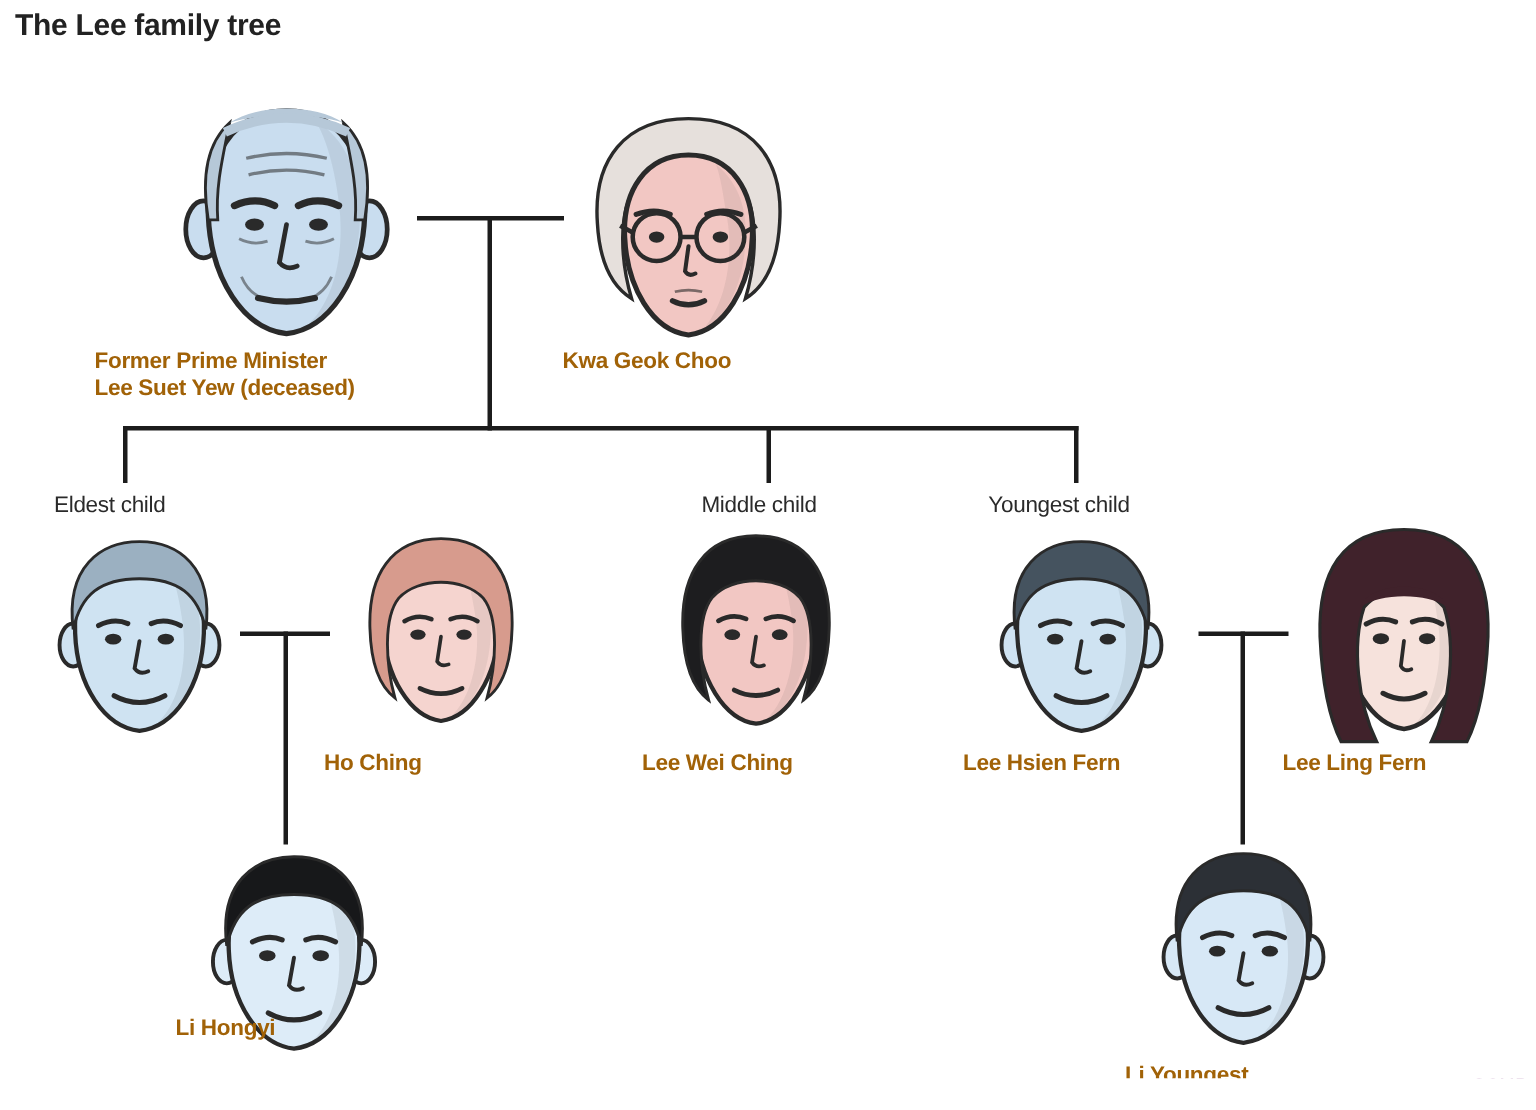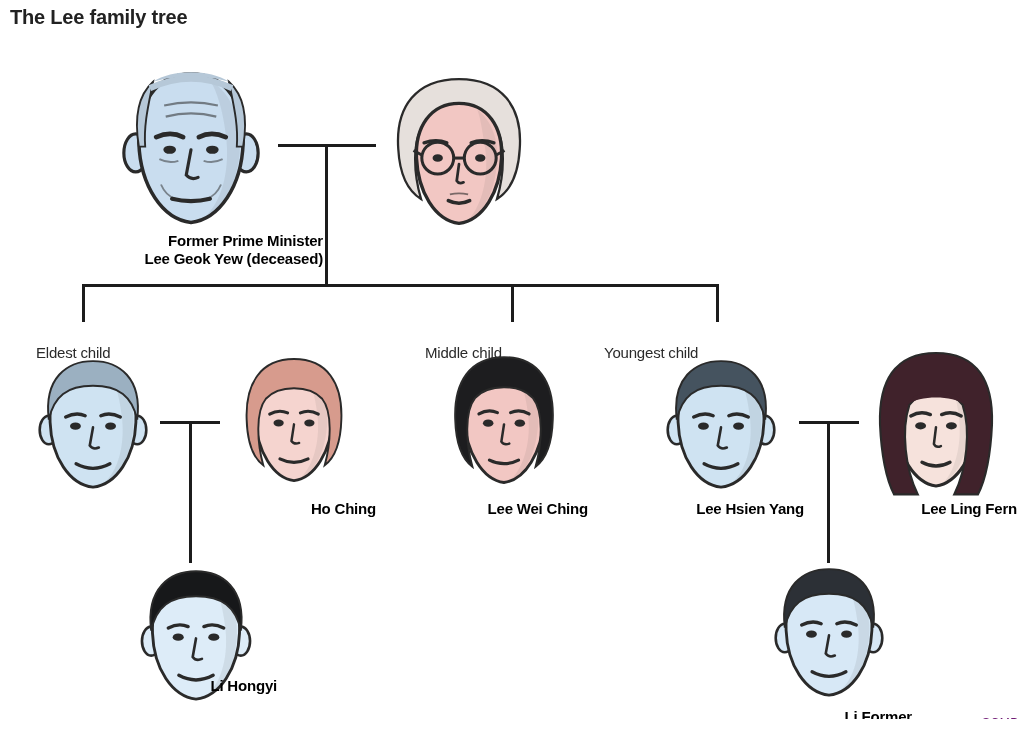--- a/index.html
+++ b/index.html
@@ -7,28 +7,28 @@
     position:relative;width:1024px;height:719px;background:#ffffff;overflow:hidden;
     font-family:"Liberation Sans",sans-serif;color:#1f1f1f;text-decoration:underline;
   }
   .title{
     position:absolute;left:10px;top:6px;font-size:20px;font-weight:700;
     letter-spacing:-0.2px;color:#222;
   }
   .line{position:absolute;background:#1c1c1c;}
   .portrait{position:absolute;--ink:#2a2a2a;overflow:visible;}
   .name-label{
-    position:absolute;text-align:right;font-weight:700;font-size:15px;
-    line-height:18px;color:#000000;letter-spacing:-0.2px;white-space:nowrap;
+    position:absolute;text-align:left;font-weight:700;font-size:15px;
+    line-height:18px;color:#a16207;letter-spacing:-0.2px;white-space:nowrap;
   }
   .tag-label{
     position:absolute;font-weight:400;font-size:15px;color:#2a2a2a;
-    letter-spacing:-0.2px;white-space:nowrap;margin-top:16px;
+    letter-spacing:-0.2px;white-space:nowrap;
   }
-  .tag-center{text-align:left;}
+  .tag-center{text-align:center;}
   .credit{
     position:absolute;font-size:12px;color:#701a75;letter-spacing:0.5px;
   }
 </style>
 </head>
 <body>
 
 <div class="canvas">
 
   <svg width="0" height="0" style="position:absolute" aria-hidden="true">
@@ -130,55 +130,56 @@
 
   <svg class="portrait" style="left:112px;top:56px;width:158px;height:178px;--face:#c9ddef;--hair:#b6c8d8">
       <use href="#sym-male-elder"></use>
     </svg>
   <svg class="portrait" style="left:383px;top:70px;width:152px;height:167px;--face:#f2c7c3;--hair:#e6e0dc">
       <use href="#sym-female-elder-glasses"></use>
     </svg>
 
   <div class="name-label" style="left:63px;top:232px;width:260px">
     <div>Former Prime Minister</div>
-    <div>Lee Geok Yew (deceased)</div>
+    <div>Lee Suet Yew (deceased)</div>
   </div>
   <div class="name-label" style="left:375px;top:232px;width:180px">
+    <div>Kwa Geok Choo</div>
   </div>
 
   <div class="tag-label" style="left:36px;top:328px">Eldest child</div>
   <div class="tag-label tag-center" style="left:425px;top:328px;width:162px">Middle child</div>
-  <div class="tag-label tag-center" style="left:604px;top:328px;width:162px">Youngest child</div>
+  <div class="tag-label tag-center" style="left:625px;top:328px;width:162px">Youngest child</div>
 
   <svg class="portrait" style="left:28px;top:352px;width:130px;height:143px;--face:#cfe3f2;--hair:#9bb0c1">
       <use href="#sym-male"></use>
     </svg>
   <svg class="portrait" style="left:230px;top:350px;width:128px;height:141px;--face:#f5d4cf;--hair:#d79b8d">
       <use href="#sym-female-short"></use>
     </svg>
   <svg class="portrait" style="left:438px;top:348px;width:132px;height:145px;--face:#f2c7c3;--hair:#1d1d1f">
       <use href="#sym-female-short"></use>
     </svg>
   <svg class="portrait" style="left:656px;top:352px;width:130px;height:143px;--face:#cfe3f2;--hair:#45535f">
       <use href="#sym-male"></use>
     </svg>
   <svg class="portrait" style="left:866px;top:346px;width:140px;height:154px;--face:#f6e2dc;--hair:#40222b">
       <use href="#sym-female-long"></use>
     </svg>
 
   <div class="name-label" style="left:216px;top:500px;width:160px">Ho Ching</div>
   <div class="name-label" style="left:428px;top:500px;width:160px">Lee Wei Ching</div>
-  <div class="name-label" style="left:642px;top:500px;width:162px">Lee Hsien Yang</div>
+  <div class="name-label" style="left:642px;top:500px;width:162px">Lee Hsien Fern</div>
   <div class="name-label" style="left:855px;top:500px;width:162px">Lee Ling Fern</div>
 
   <svg class="portrait" style="left:130px;top:562px;width:132px;height:145px;--face:#ddecf8;--hair:#17181a">
       <use href="#sym-male"></use>
     </svg>
   <svg class="portrait" style="left:764px;top:560px;width:130px;height:143px;--face:#d7e8f6;--hair:#2c3036">
       <use href="#sym-male"></use>
     </svg>
 
   <div class="name-label" style="left:117px;top:677px;width:160px">Li Hongyi</div>
-  <div class="name-label" style="left:750px;top:708px;width:162px">Li Former</div>
+  <div class="name-label" style="left:750px;top:708px;width:162px">Li Youngest</div>
 
   <div class="credit" style="left:982px;top:716px">SCMP</div>
 
 </div>
 
 </body></html>

